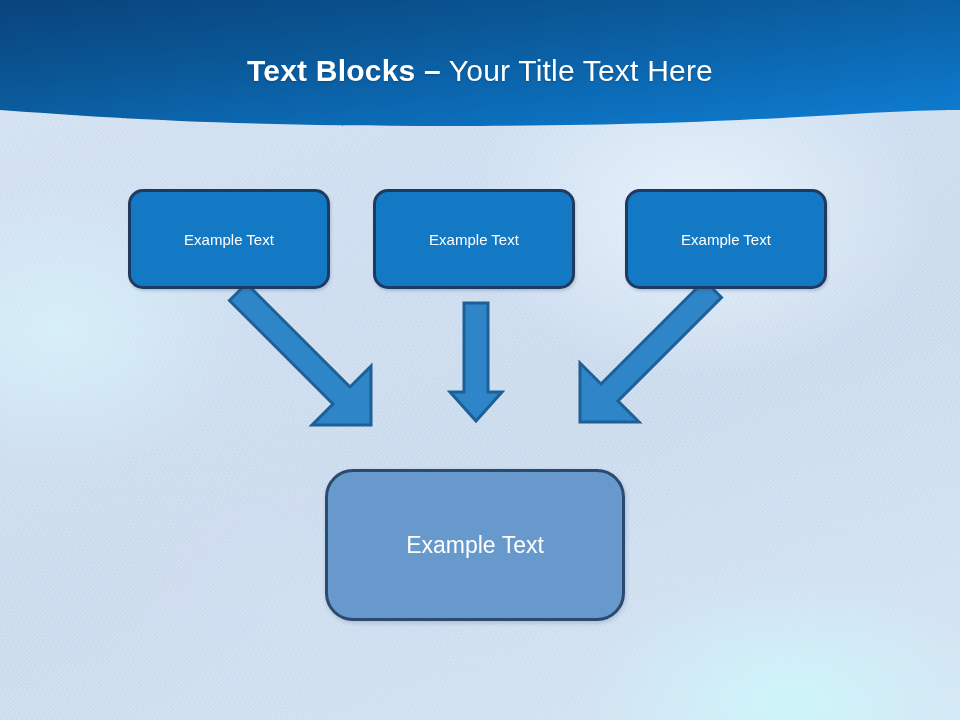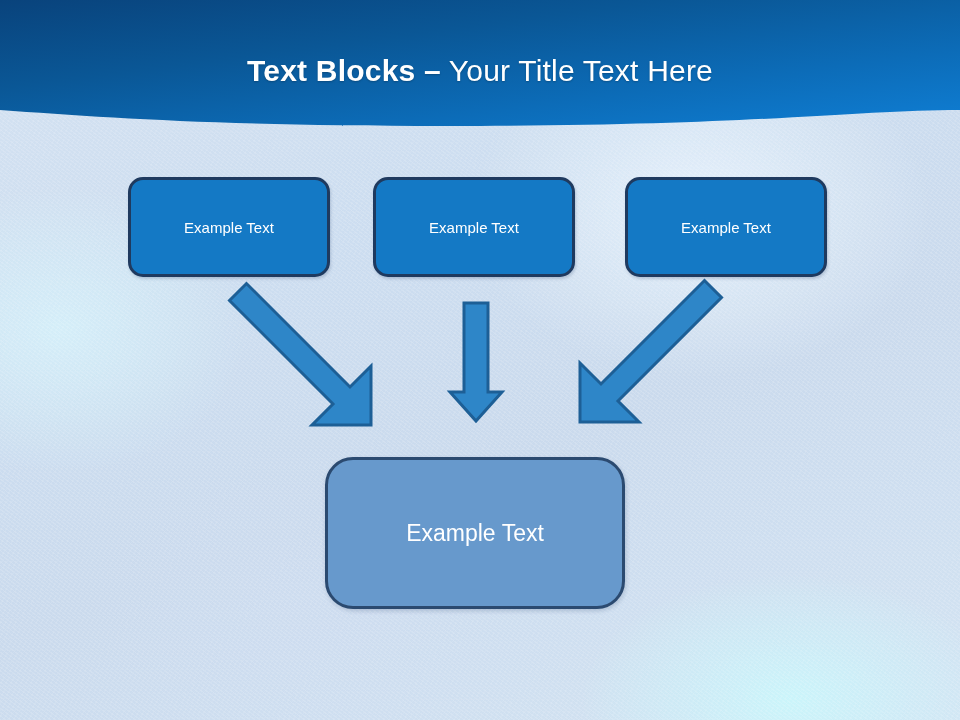--- a/index.html
+++ b/index.html
@@ -72,20 +72,21 @@
   .title .light  { font-weight: normal; }
 
   
   .node {
     position: absolute;
     box-sizing: border-box;
     display: flex;
     align-items: center;
     justify-content: center;
     color: #ffffff;
+    margin-top: 12px;
   }
   .node-top {
     width: 202px;
     height: 100px;
     top: 177px;
     background: #1479c5;
     border: 3px solid #1f3a5f;
     border-radius: 15px;
     font-size: 15px;
     box-shadow: 1px 2px 3px rgba(40,70,110,0.22);

